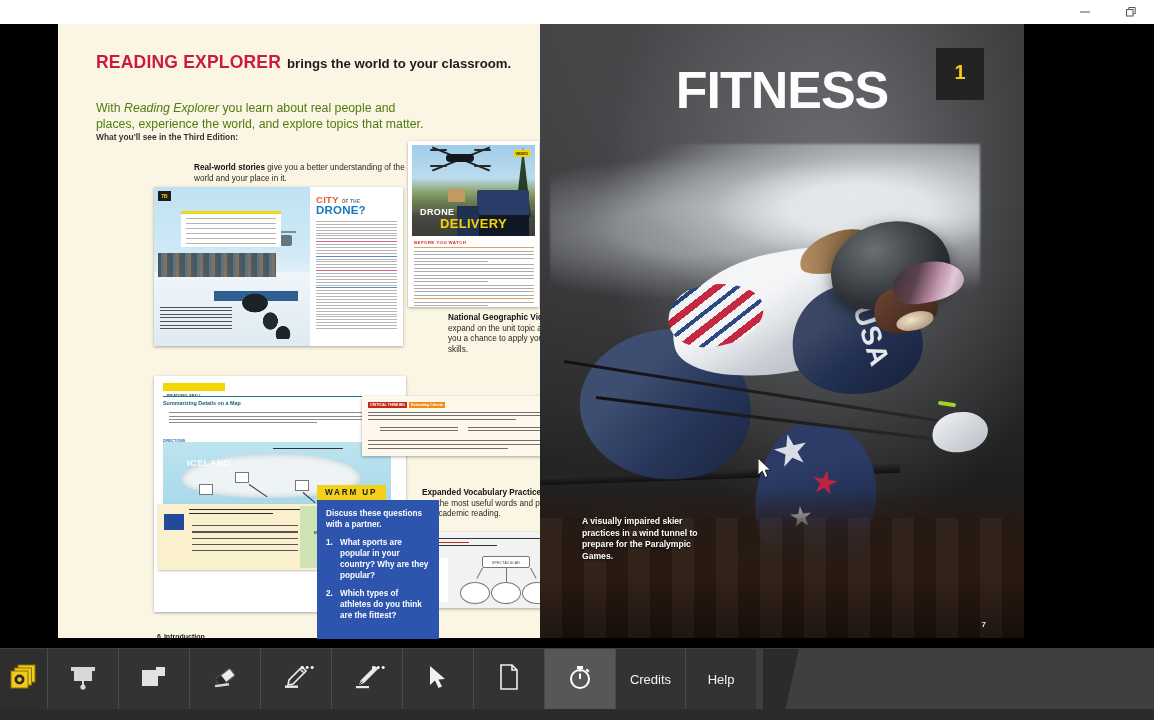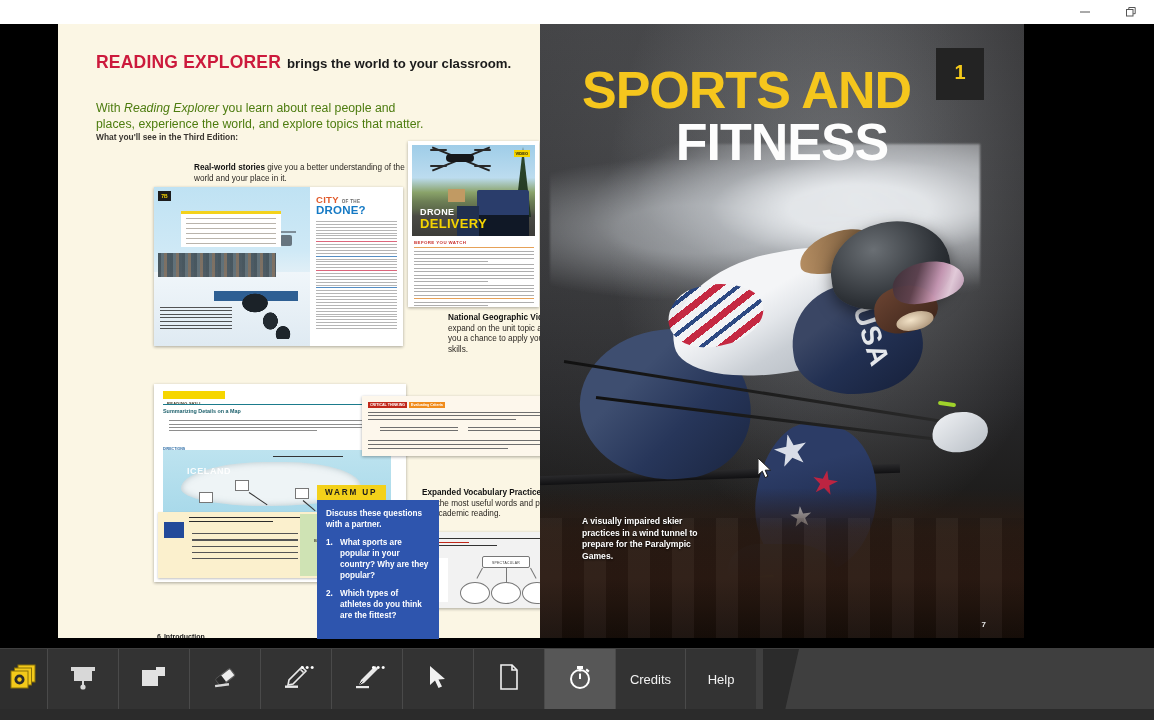--- a/index.html
+++ b/index.html
@@ -155,34 +155,34 @@
     background:linear-gradient(180deg,#2a3d6b 0 55%,#101826 55% 100%);
     border-radius:2px 2px 0 0;
   }
   .drone-truck:after{content:"";position:absolute;left:-20px;bottom:0;width:22px;height:30px;background:#20304f;}
   .drone-box{position:absolute;left:36px;top:44px;width:17px;height:13px;background:#c19a63;}
   .drone-tree{position:absolute;right:4px;top:2px;width:16px;height:70px;background:linear-gradient(180deg,#2e4a2c,#1f3320);clip-path:polygon(50% 0,100% 100%,0 100%);}
   .drone-title{
     position:absolute;left:8px;bottom:6px;
   }
   .drone-t1{font-size:9px;color:#fff;font-weight:bold;letter-spacing:.4px;line-height:9px;}
-  .drone-t2{font-size:13px;color:#f5d400;font-weight:bold;letter-spacing:.3px;line-height:13px;}
+  .drone-t2{font-size:13px;color:#f5d400;font-weight:bold;letter-spacing:.3px;line-height:13px;margin-left:20px;}
   .drone-badge{position:absolute;right:5px;top:5px;background:#f5d400;color:#111;font-size:4px;padding:1px 2px;font-weight:bold;}
   .drone-body-txt{position:absolute;left:6px;top:99px;right:5px;}
   .drone-body-txt .lbl{font-size:4.4px;color:#c9302c;font-weight:bold;letter-spacing:.4px;}
   .drone-body-txt i{display:block;height:1px;background:#9a9a9a;margin:2.4px 0;opacity:.8;}
   .drone-body-txt i.o{background:#e08a2e;}
   .drone-body-txt i.s{width:62%;}
 
   .ngv-blurb { left: 350px; top: 289px; width: 135px; }
 
   .rs-blurb { left: 96px; top: 338px; width: 250px; }
 
   
-  #thumb-rs { left: 96px; top: 360px; width: 252px; height: 198px; }
+  #thumb-rs { left: 96px; top: 352px; width: 252px; height: 236px; }
   .rs-yellow{position:absolute;left:9px;top:7px;width:62px;height:8px;background:#f6d600;}
   .rs-yellow span{font-size:4px;font-weight:bold;color:#3a3320;line-height:8px;padding-left:4px;letter-spacing:.3px;}
   .rs-rule{position:absolute;left:9px;top:20px;width:210px;height:1.3px;background:#1b7b8c;}
   .rs-h{position:absolute;left:9px;top:24px;font-size:5.4px;color:#1b5f6b;font-weight:600;}
   .rs-para{position:absolute;left:15px;top:34px;width:206px;}
   .rs-para i{display:block;height:1px;background:#8e8e8e;margin:2.3px 0;}
   .rs-q{position:absolute;left:9px;top:52px;width:215px;}
   .rs-q i{display:block;height:1px;background:#8e8e8e;margin:2.4px 0;}
   .rs-q .tag{font-size:3.6px;color:#2f6fa8;font-weight:bold;}
   .rs-map{
@@ -734,21 +734,20 @@
       <div class="sk-bootbuckle" style="left:232px;top:458px;transform:rotate(-4deg);"></div>
     </div>
 
     <div class="rp-floor">
         <div class="rp-floorplank"></div>
       </div>
 
     <div class="rp-unit">1</div>
 
     <div class="rp-title">
-      <div class="rp-t1">SPORTS AND</div>
       <div class="rp-t2">FITNESS</div>
     </div>
 
     <div class="rp-caption">A visually impaired skier practices in a wind tunnel to prepare for the Paralympic Games.</div>
 
     <div class="pg-right-num">7</div>
   </div>
 
   <div class="warmup" style="left:317px;margin-top:23px;">
     <div class="wu-tag">WARM UP</div>

